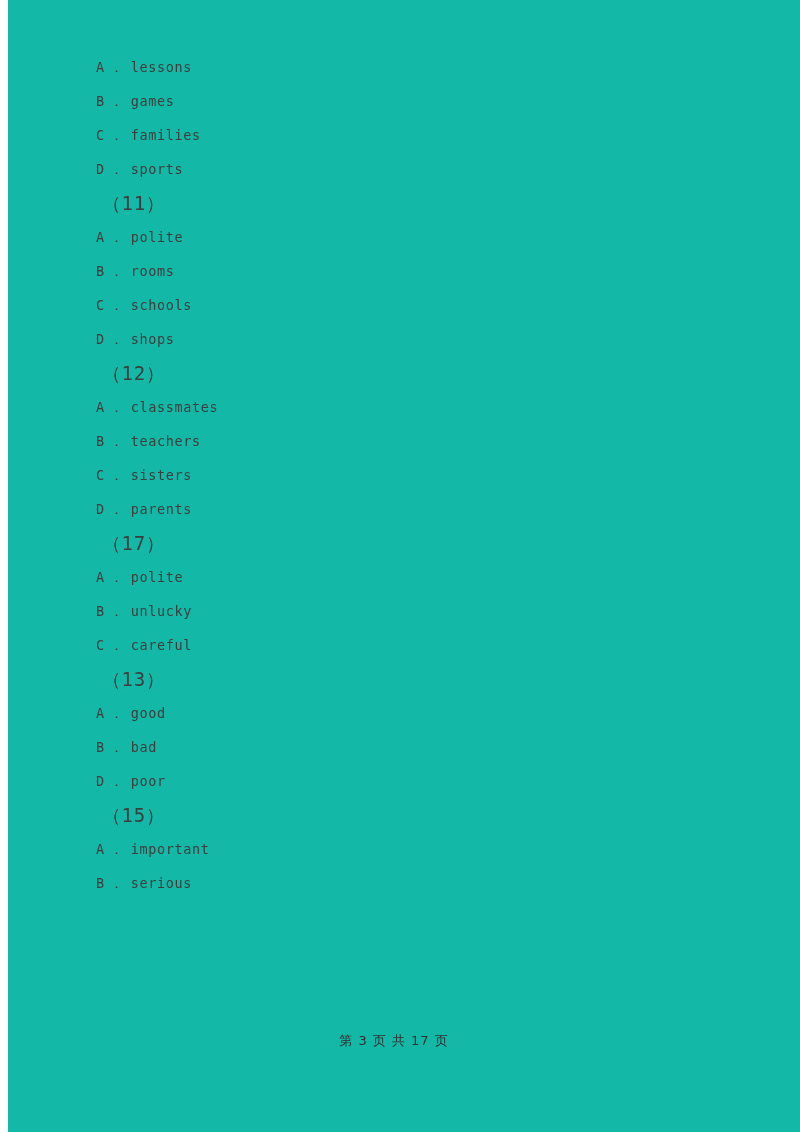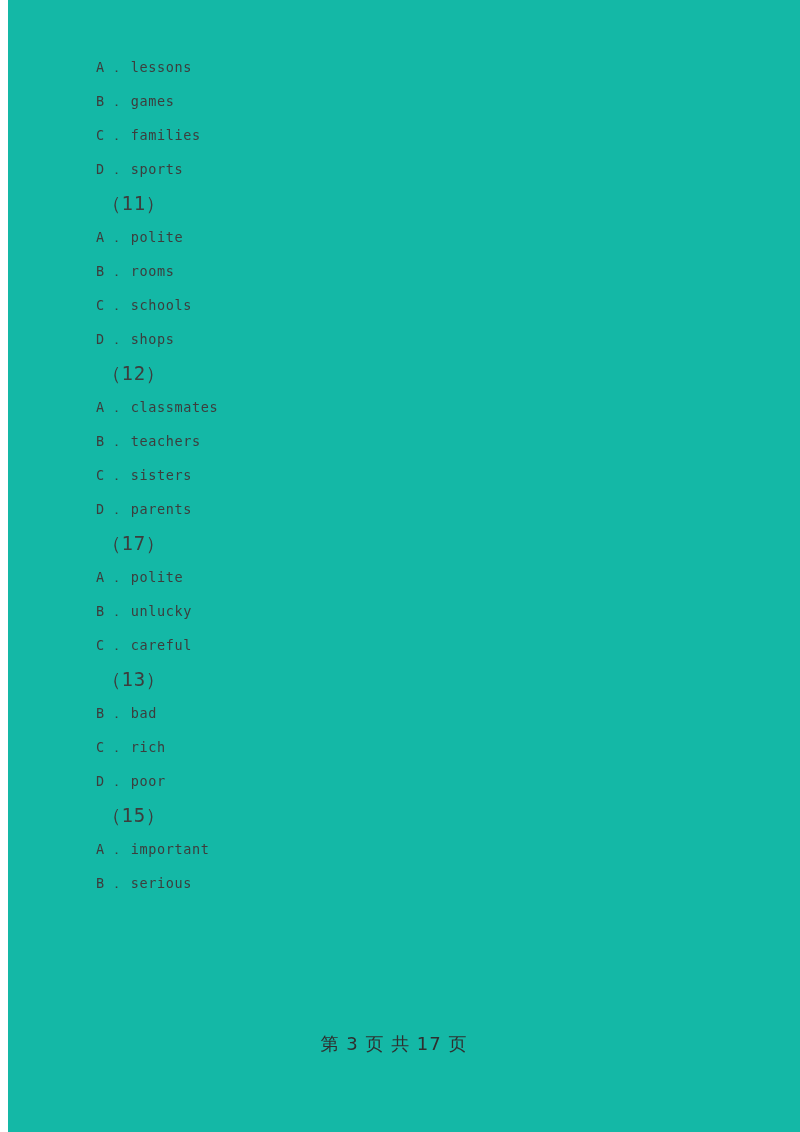--- a/index.html
+++ b/index.html
@@ -66,21 +66,21 @@
     font-size: 19px;
   }
 
   
   .footer {
     position: absolute;
     left: 0;
     top: 1032px;
     width: 772px;
     text-align: center;
-    font-size: 18px;
+    font-size: 13px;
     color: #2f2f2f;
     white-space: pre;
     letter-spacing: 1px;
     font-family: "DejaVu Sans", "Liberation Sans", sans-serif;
   }
 </style>
 </head>
 <body>
 
 <div class="page">
@@ -98,22 +98,22 @@
       <div class="line qnum">（12）</div>
       <div class="line option"><span class="opt-letter">A</span><span class="opt-dot">．</span><span class="opt-text">classmates</span></div>
       <div class="line option"><span class="opt-letter">B</span><span class="opt-dot">．</span><span class="opt-text">teachers</span></div>
       <div class="line option"><span class="opt-letter">C</span><span class="opt-dot">．</span><span class="opt-text">sisters</span></div>
       <div class="line option"><span class="opt-letter">D</span><span class="opt-dot">．</span><span class="opt-text">parents</span></div>
       <div class="line qnum">（17）</div>
       <div class="line option"><span class="opt-letter">A</span><span class="opt-dot">．</span><span class="opt-text">polite</span></div>
       <div class="line option"><span class="opt-letter">B</span><span class="opt-dot">．</span><span class="opt-text">unlucky</span></div>
       <div class="line option"><span class="opt-letter">C</span><span class="opt-dot">．</span><span class="opt-text">careful</span></div>
       <div class="line qnum">（13）</div>
+      <div class="line option"><span class="opt-letter">A</span><span class="opt-dot">．</span><span class="opt-text">good</span></div>
       <div class="line option"><span class="opt-letter">B</span><span class="opt-dot">．</span><span class="opt-text">bad</span></div>
-      <div class="line option"><span class="opt-letter">C</span><span class="opt-dot">．</span><span class="opt-text">rich</span></div>
       <div class="line option"><span class="opt-letter">D</span><span class="opt-dot">．</span><span class="opt-text">poor</span></div>
       <div class="line qnum">（15）</div>
       <div class="line option"><span class="opt-letter">A</span><span class="opt-dot">．</span><span class="opt-text">important</span></div>
       <div class="line option"><span class="opt-letter">B</span><span class="opt-dot">．</span><span class="opt-text">serious</span></div>
     </div>
 
   <div class="footer">第 3 页 共 17 页</div>
 
 </div>
 

